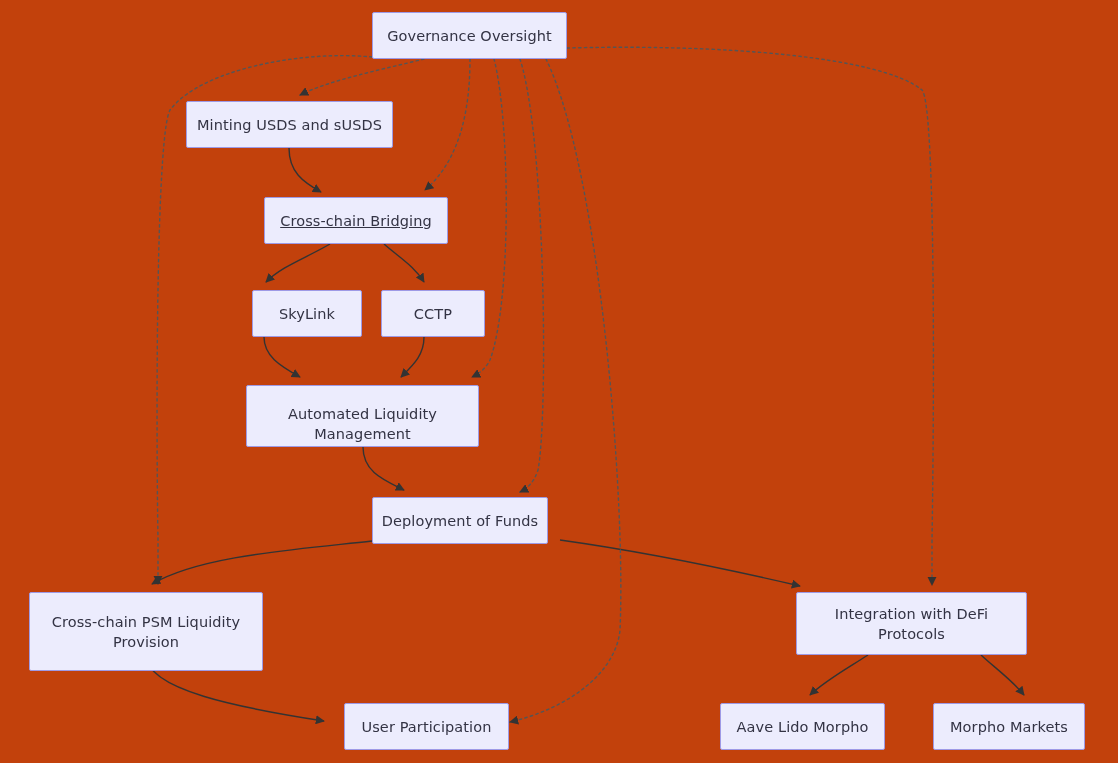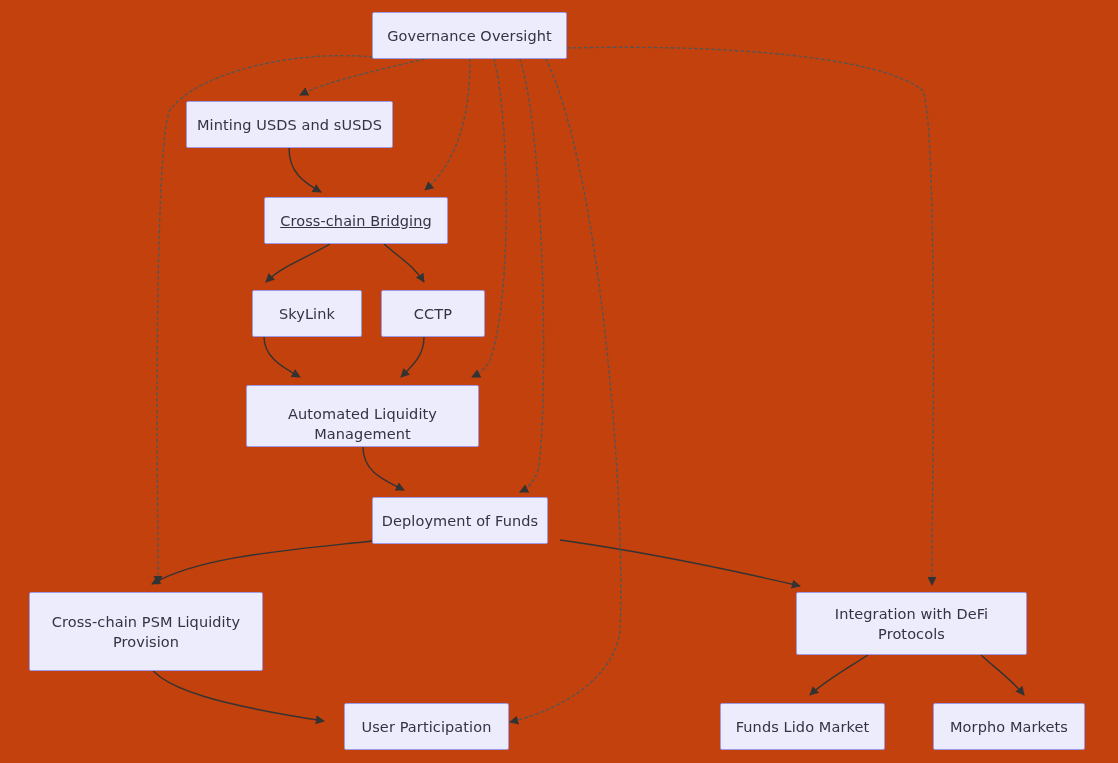--- a/index.html
+++ b/index.html
@@ -124,20 +124,20 @@
   <div class="node" style="left:796px; top:592px; width:231px; height:63px;">
     <span class="node-label">Integration with DeFi
 Protocols</span>
   </div>
 
   <div class="node" style="left:344px; top:703px; width:165px; height:47px;">
     <span class="node-label">User Participation</span>
   </div>
 
   <div class="node" style="left:720px; top:703px; width:165px; height:47px;">
-    <span class="node-label">Funds Lido Market</span>
+    <span class="node-label">Aave Lido Morpho</span>
   </div>
 
   <div class="node" style="left:933px; top:703px; width:152px; height:47px;align-items:center;">
     <span class="node-label">Morpho Markets</span>
   </div>
 
 </div>
 
 </body></html>

